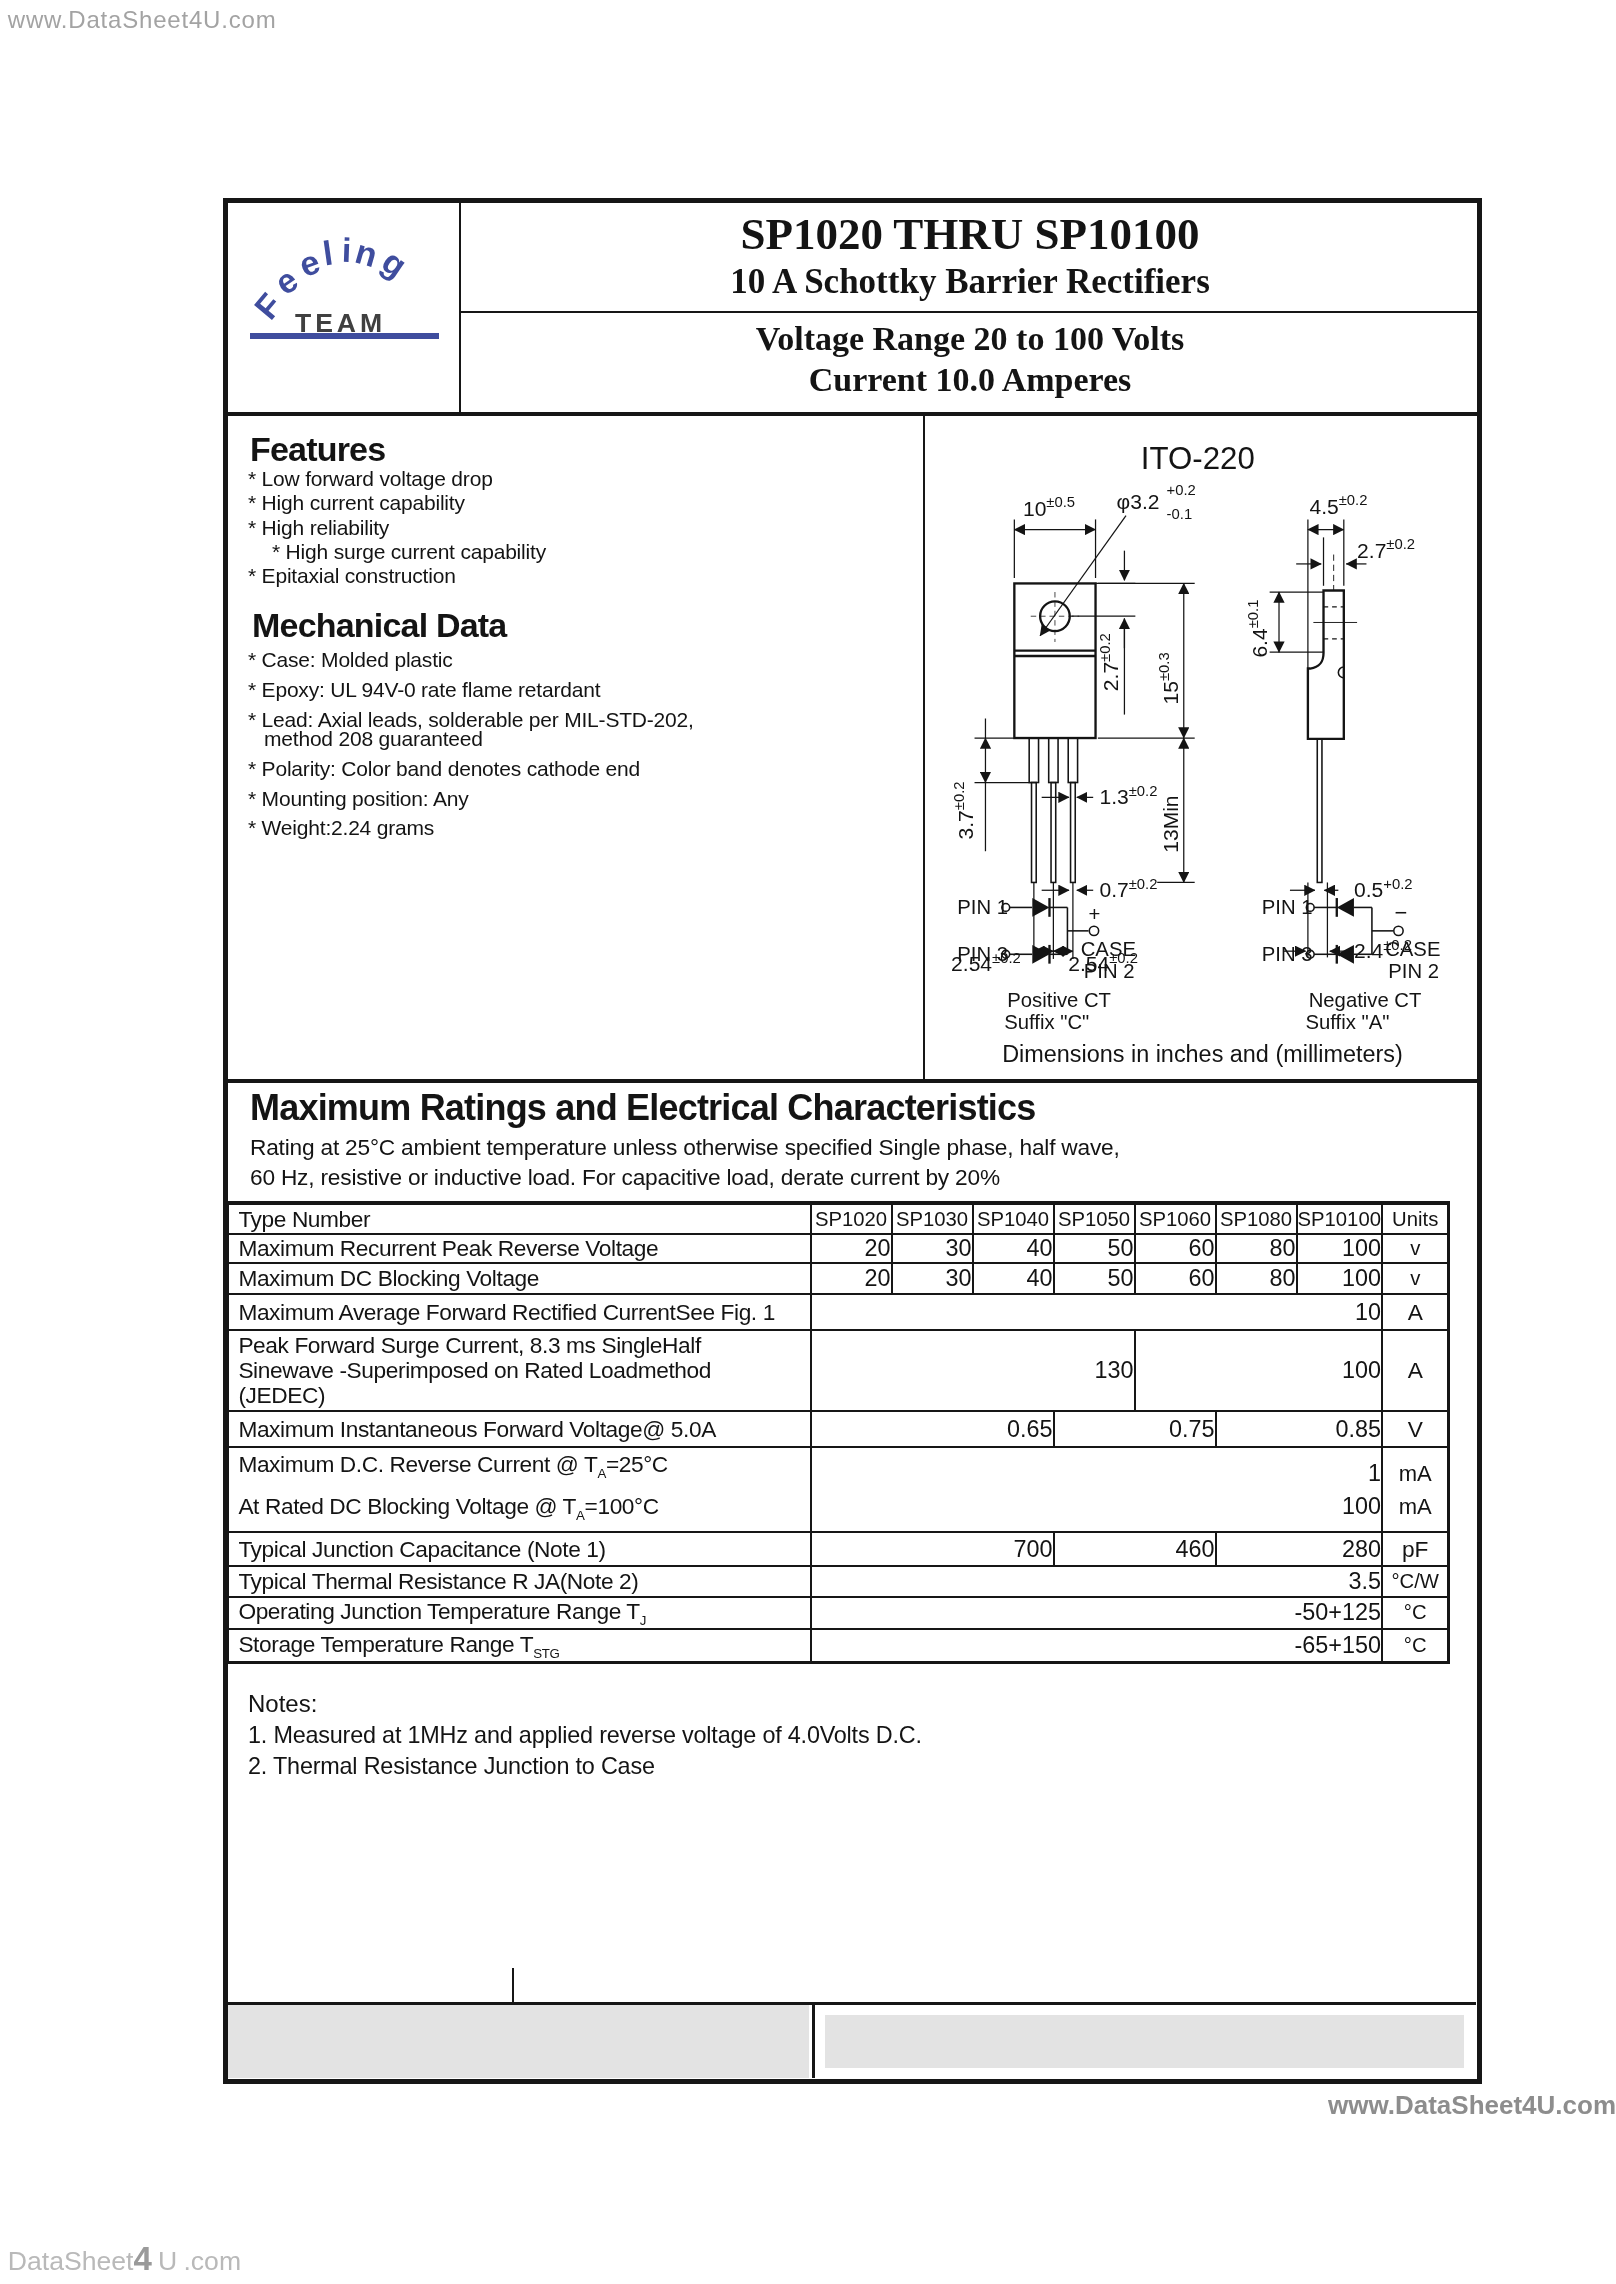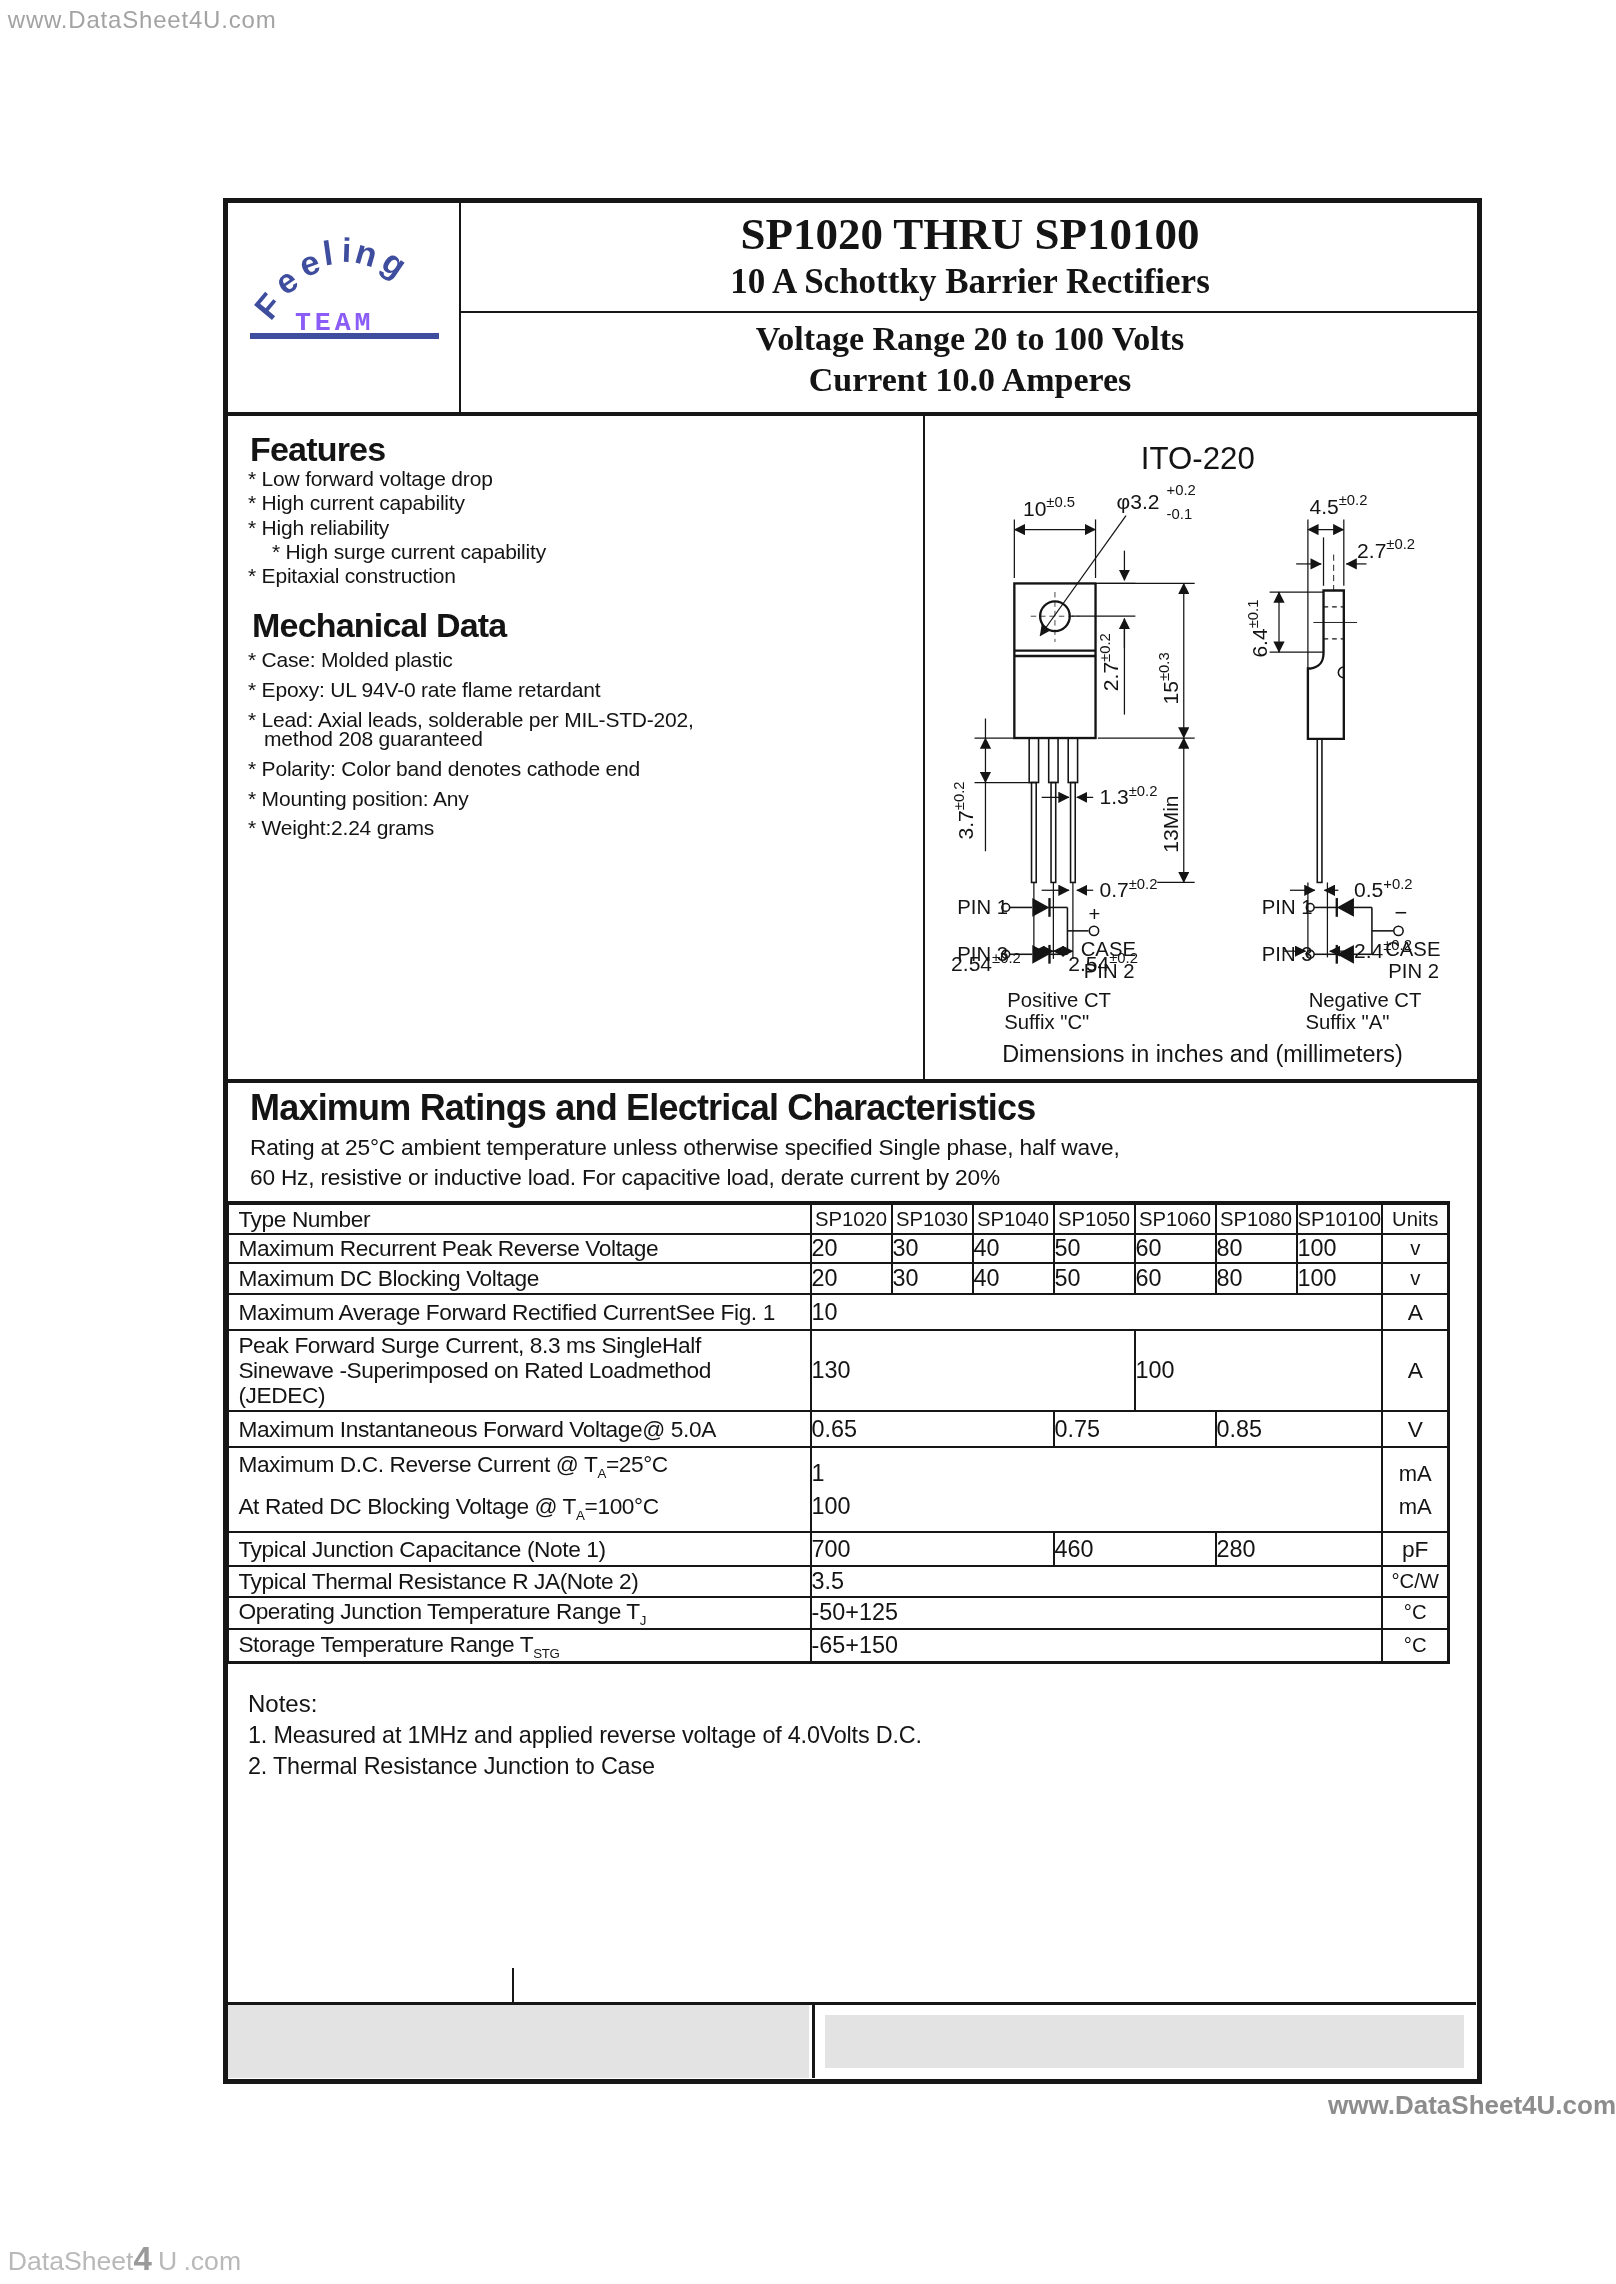--- a/index.html
+++ b/index.html
@@ -16,34 +16,34 @@
   .wm-bl{left:7.8px;top:2240px;font-size:26.6px;color:#b9b9b9;}
   .wm-bl b{color:#9a9a9a;font-size:33px;font-weight:bold;}
   .wm-bl .sp{margin-left:6.2px;margin-right:6.2px;}
   
   .title-main{left:459px;top:208px;width:1022px;font-size:45px;font-weight:bold;}
   .title-sub{left:459px;top:262px;width:1022px;font-size:35px;font-weight:bold;}
   .title-v{left:459px;top:320px;width:1022px;font-size:34px;font-weight:bold;}
   .title-c{left:459px;top:361px;width:1022px;font-size:34px;font-weight:bold;}
   
   .logo-letter{position:absolute;font-size:34px;font-weight:bold;color:#3f4d9e;}
-  .logo-team{left:295px;top:308px;font-size:26.6px;font-weight:bold;color:#8b5cf6;letter-spacing:3.9px;font-family:Liberation Mono, monospace;}
+  .logo-team{left:295px;top:308px;font-size:26.6px;font-weight:bold;color:#404040;letter-spacing:3.9px;font-family:Liberation Sans, sans-serif;}
   .logo-bar{left:250px;top:333px;width:189px;height:6.2px;background:#3f4d9e;}
   
   .sec-h{font-size:34px;font-weight:bold;letter-spacing:-0.8px;}
   .feat-item{font-size:21px;letter-spacing:-0.2px;}
   
   .rat-h{left:250px;top:1087px;font-size:36px;font-weight:bold;letter-spacing:-0.8px;}
   .rat-s{font-size:22.7px;letter-spacing:-0.2px;}
   
   table.spec{position:absolute;left:226px;top:1201px;border-collapse:collapse;table-layout:fixed;}
   table.spec td{border:2.3px solid #161616;padding:0;vertical-align:middle;overflow:hidden;}
   table.spec{border:3.9px solid #161616;border-top:4.7px solid #161616;}
   td.lbl{padding-left:9.4px !important;font-size:22.7px;letter-spacing:-0.4px;}
-  td.val{text-align:left;font-size:23.4px;}
+  td.val{text-align:right;font-size:23.4px;}
   td.hdr{text-align:center;font-size:20.3px;}
   td.unit{text-align:center;font-size:20.3px;}
   sub.small{font-size:13.3px;}
   .notes-t{left:248px;top:1690px;font-size:24px;}
   .notes-i{font-size:23.4px;letter-spacing:-0.2px;}
   
   .gray{background:#e3e3e3;}
   svg text{font-family:"Liberation Sans",sans-serif;fill:#141414;}
 </style>
 </head>

